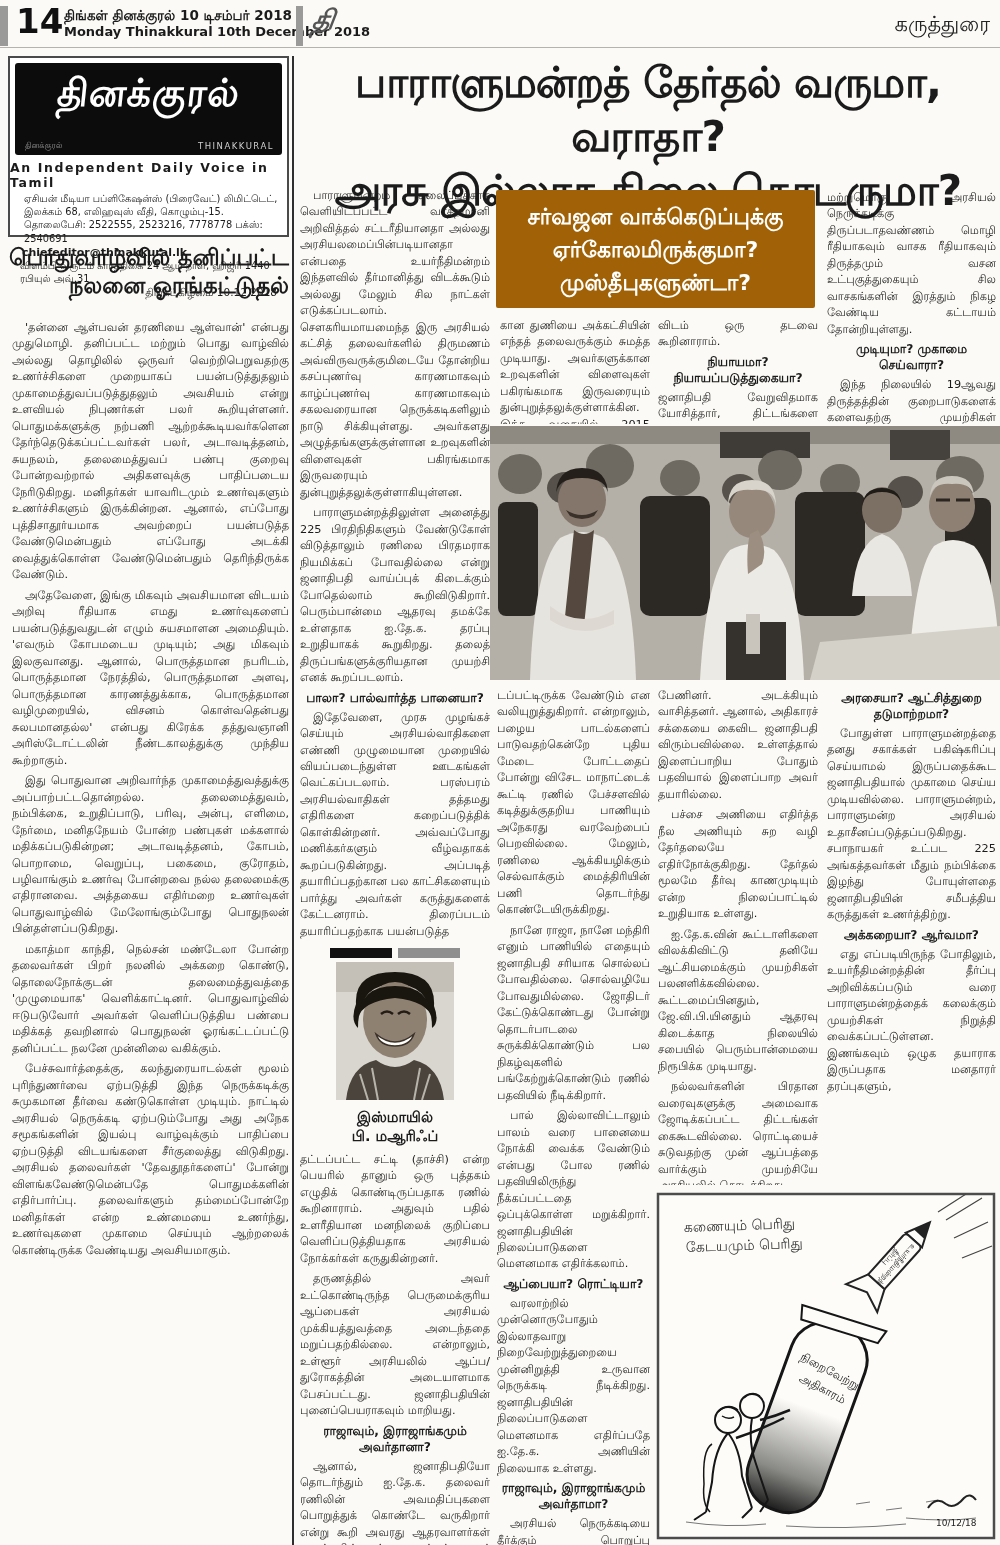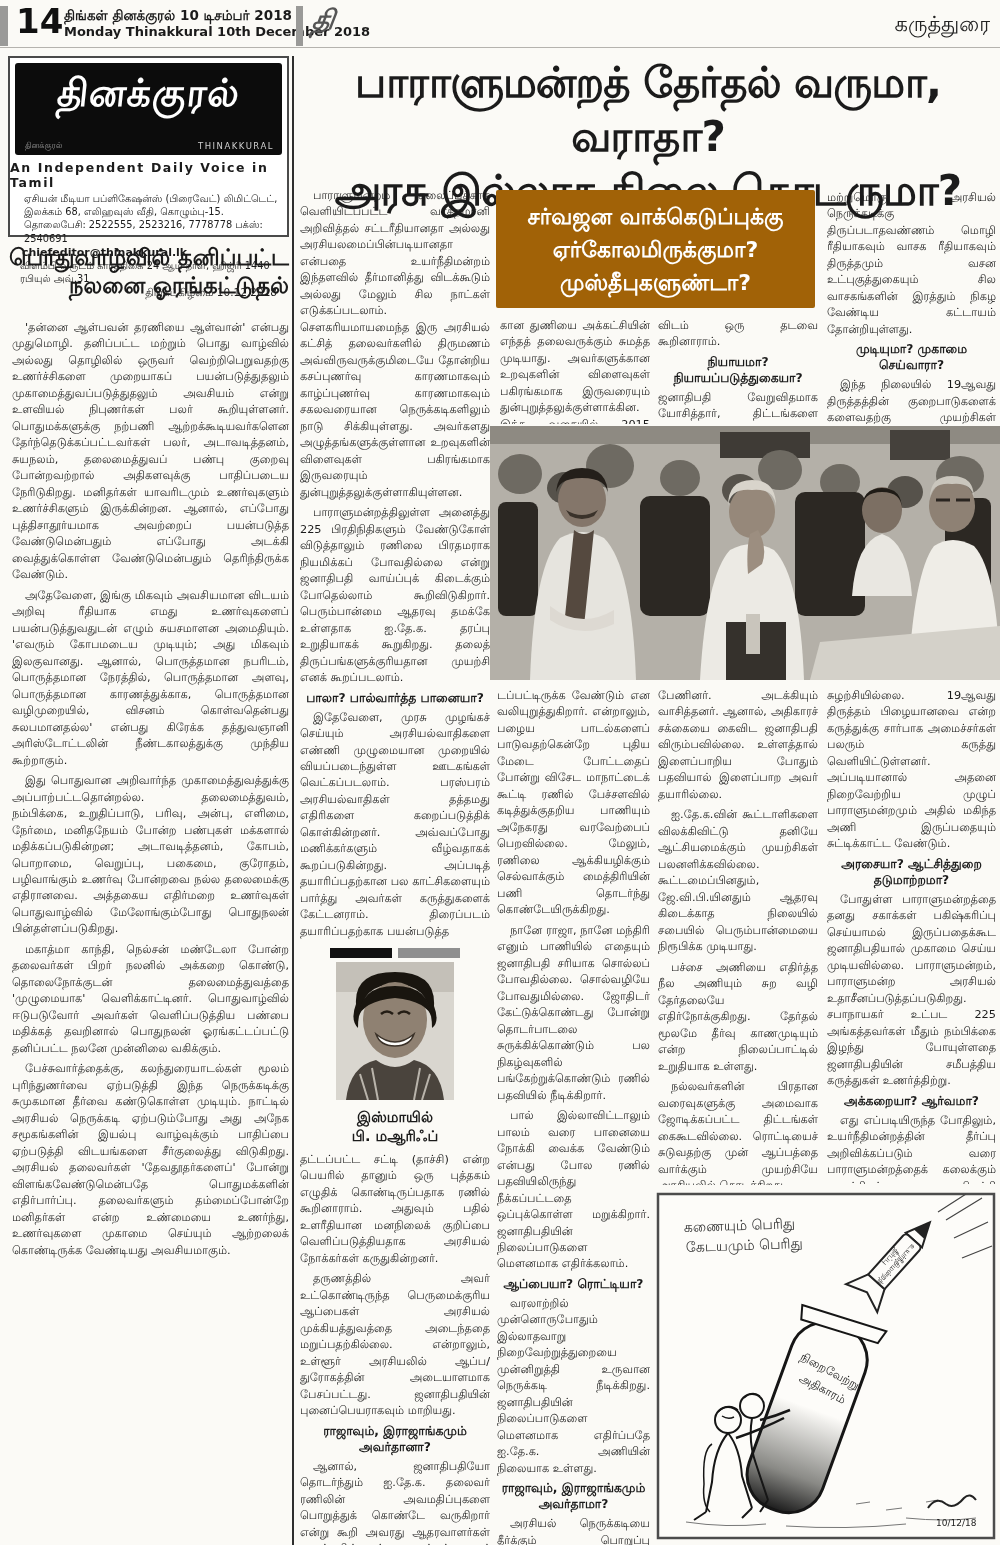--- a/index.html
+++ b/index.html
@@ -223,26 +223,25 @@
       <p class="para frag">டப்பட்டிருக்க வேண்டும் என வலியுறுத்துகிறார். என்றாலும், பழைய பாடல்களைப் பாடுவதற்கென்றே புதிய மேடை போட்டதைப் போன்று விசேட மாநாட்டைக் கூட்டி ரணில் பேச்சளவில் கடித்துக்குதறிய பாணியும் அநேகரது வரவேற்பைப் பெறவில்லை. மேலும், ரணிலை ஆக்கியழிக்கும் செல்வாக்கும் மைத்திரியின் பணி தொடர்ந்து கொண்டேயிருக்கிறது.</p>
       <p class="para">நானே ராஜா, நானே மந்திரி எனும் பாணியில் எதையும் ஜனாதிபதி சரியாக சொல்லப் போவதில்லை. சொல்வழியே போவதுமில்லை. ஜோதிடர் கேட்டுக்கொண்டது போன்று தொடர்பாடலை சுருக்கிக்கொண்டும் பல நிகழ்வுகளில் பங்கேற்றுக்கொண்டும் ரணில் பதவியில் நீடிக்கிறார்.</p>
       <p class="para">பால் இல்லாவிட்டாலும் பாலம் வரை பானையை நோக்கி வைக்க வேண்டும் என்பது போல ரணில் பதவியிலிருந்து நீக்கப்பட்டதை ஒப்புக்கொள்ள மறுக்கிறார். ஜனாதிபதியின் நிலைப்பாடுகளை மௌனமாக எதிர்க்கலாம்.</p>
       <div class="subq">ஆப்பையா? ரொட்டியா?</div>
       <p class="para">வரலாற்றில் முன்னொருபோதும் இல்லாதவாறு நிறைவேற்றுத்துறையை முன்னிறுத்தி உருவான நெருக்கடி நீடிக்கிறது. ஜனாதிபதியின் நிலைப்பாடுகளை மௌனமாக எதிர்ப்பதே ஐ.தே.க. அணியின் நிலையாக உள்ளது.</p>
       <div class="subq">ராஜாவும், இராஜாங்கமும் அவர்தாமா?</div>
       <p class="para">அரசியல் நெருக்கடியை தீர்க்கும் பொறுப்பு இருதரப்புத் தலைவர்களையுமே சாரும். இணக்கப்பாட்டுக்கு இருவரும் தயாராகும் வரை நாடு காத்திருக்க நேரிடும்.</p>
     </div>
   <div class="col" style="left:658px;top:688px;width:160px;height:497px;">
       <p class="para frag">பேணினர். அடக்கியும் வாசித்தனர். ஆனால், அதிகாரச் சக்கையை கைவிட ஜனாதிபதி விரும்பவில்லை. உள்ளத்தால் இளைப்பாறிய போதும் பதவியால் இளைப்பாற அவர் தயாரில்லை.</p>
+      <p class="para">பச்சை அணியை எதிர்த்த நீல அணியும் சுற வழி தேர்தலையே எதிர்நோக்குகிறது. தேர்தல் மூலமே தீர்வு காணமுடியும் என்ற நிலைப்பாட்டில் உறுதியாக உள்ளது.</p>
       <p class="para">ஐ.தே.க.வின் கூட்டாளிகளை விலக்கிவிட்டு தனியே ஆட்சியமைக்கும் முயற்சிகள் பலனளிக்கவில்லை. கூட்டமைப்பினதும், ஜே.வி.பி.யினதும் ஆதரவு கிடைக்காத நிலையில் சபையில் பெரும்பான்மையை நிரூபிக்க முடியாது.</p>
-      <p class="para">பச்சை அணியை எதிர்த்த நீல அணியும் சுற வழி தேர்தலையே எதிர்நோக்குகிறது. தேர்தல் மூலமே தீர்வு காணமுடியும் என்ற நிலைப்பாட்டில் உறுதியாக உள்ளது.</p>
       <p class="para">நல்லவர்களின் பிரதான வரைவுகளுக்கு அமைவாக ஜோடிக்கப்பட்ட திட்டங்கள் கைகூடவில்லை. ரொட்டியைச் சுடுவதற்கு முன் ஆப்பத்தை வார்க்கும் முயற்சியே அரசியலில் தொடர்கிறது.</p>
     </div>
   <div class="col" style="left:827px;top:688px;width:169px;height:496px;">
-      <p class="para frag">சுழற்சியில்லை. 19ஆவது திருத்தம் பிழையானவை என்ற கருத்துக்கு சார்பாக அமைச்சர்கள் பலரும் கருத்து வெளியிட்டுள்ளனர். அப்படியானால் அதனை நிறைவேற்றிய முழுப் பாராளுமன்றமும் அதில் மகிந்த அணி இருப்பதையும் சுட்டிக்காட்ட வேண்டும்.</p>
       <div class="subq">அரசையா? ஆட்சித்துறை தடுமாற்றமா?</div>
       <p class="para">போதுள்ள பாராளுமன்றத்தை தனது சகாக்கள் பகிஷ்கரிப்பு செய்யாமல் இருப்பதைக்கூட ஜனாதிபதியால் முகாமை செய்ய முடியவில்லை. பாராளுமன்றம், பாராளுமன்ற அரசியல் உதாசீனப்படுத்தப்படுகிறது. சபாநாயகர் உட்பட 225 அங்கத்தவர்கள் மீதும் நம்பிக்கை இழந்து போயுள்ளதை ஜனாதிபதியின் சமீபத்திய கருத்துகள் உணர்த்திற்று.</p>
       <div class="subq">அக்கறையா? ஆர்வமா?</div>
       <p class="para">எது எப்படியிருந்த போதிலும், உயர்நீதிமன்றத்தின் தீர்ப்பு அறிவிக்கப்படும் வரை பாராளுமன்றத்தைக் கலைக்கும் முயற்சிகள் நிறுத்தி வைக்கப்பட்டுள்ளன. இணங்கவும் ஒழுக தயாராக இருப்பதாக மனதாரர் தரப்புகளும்,</p>
     </div>
 
   <svg class="cartoon" viewBox="0 0 340 348">
     <rect x="2" y="2" width="336" height="344" fill="#fdfcf9" stroke="#4c4c4c" stroke-width="2.5"></rect>
     <text x="28" y="40" font-size="14" fill="#333" transform="rotate(-2 28 40)">கணையும் பெரிது</text>
     <text x="30" y="60" font-size="14" fill="#333" transform="rotate(-2 30 60)">கேடயமும் பெரிது</text>

